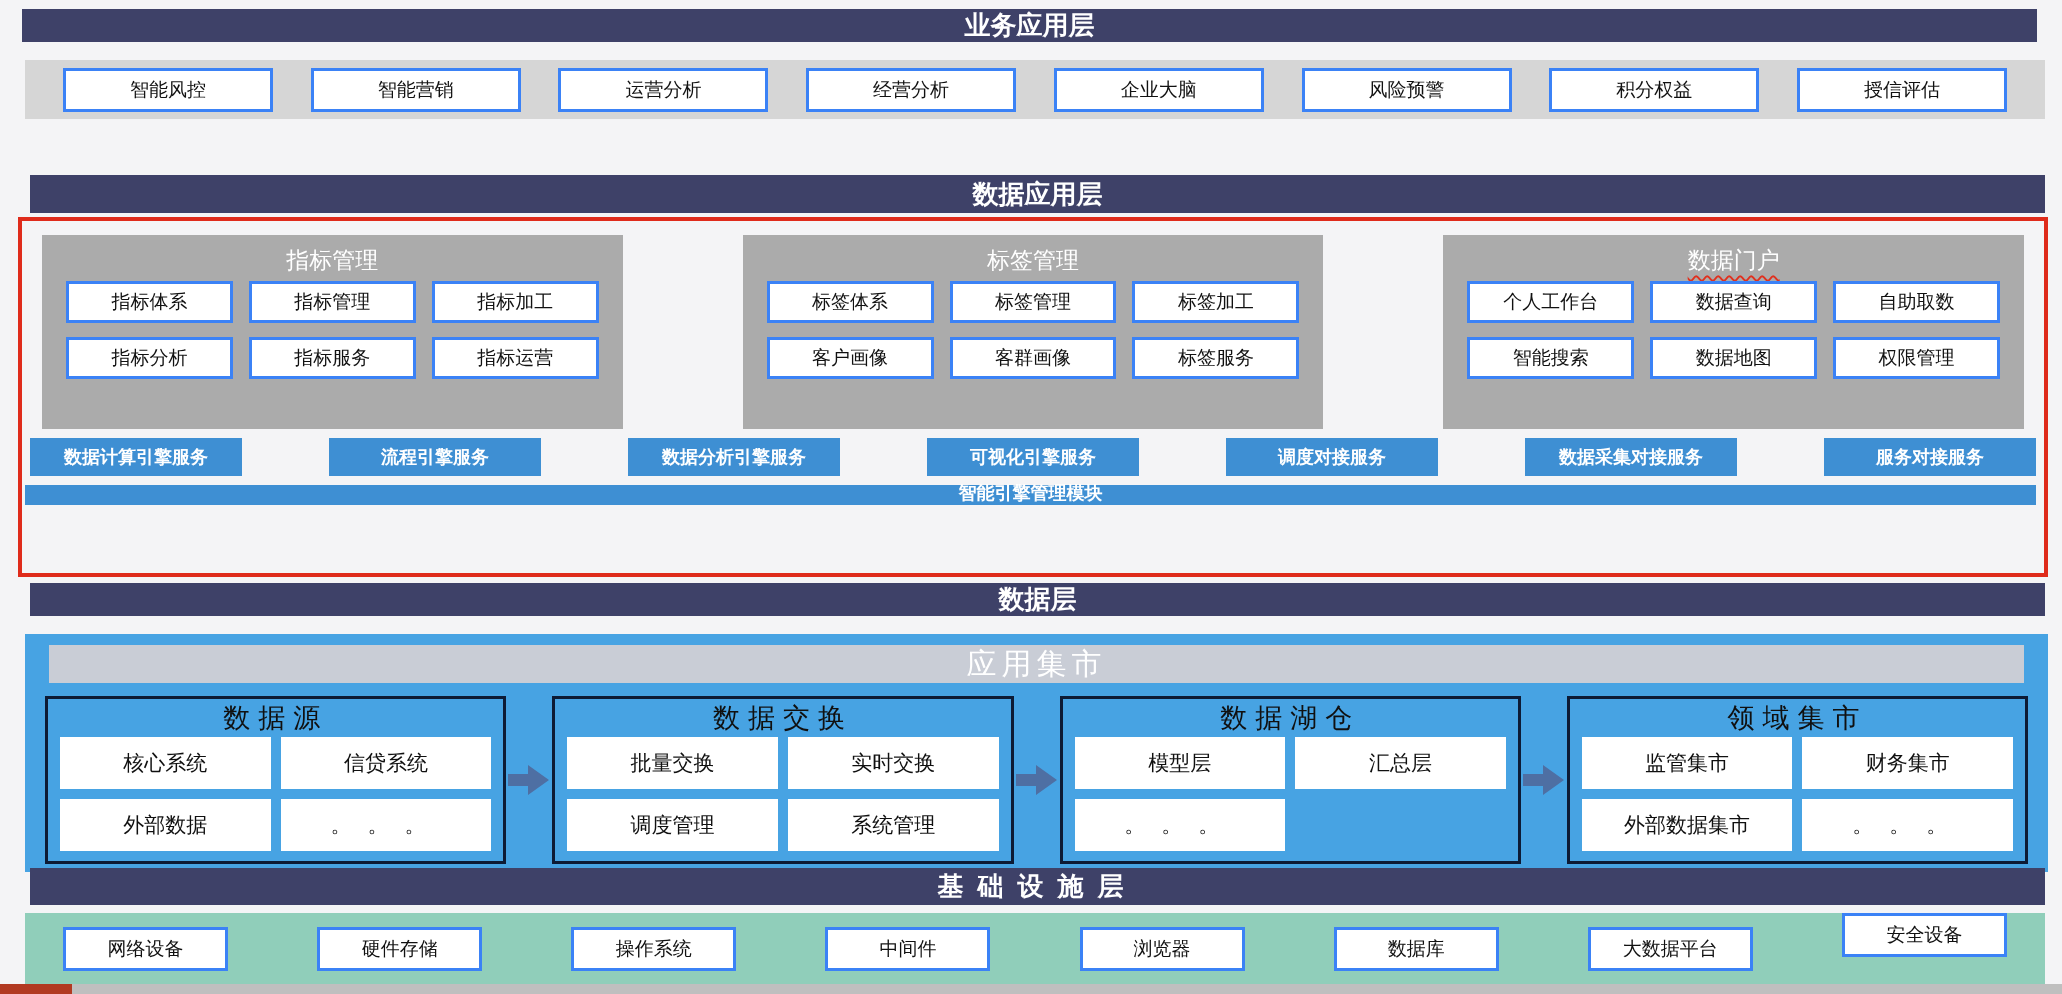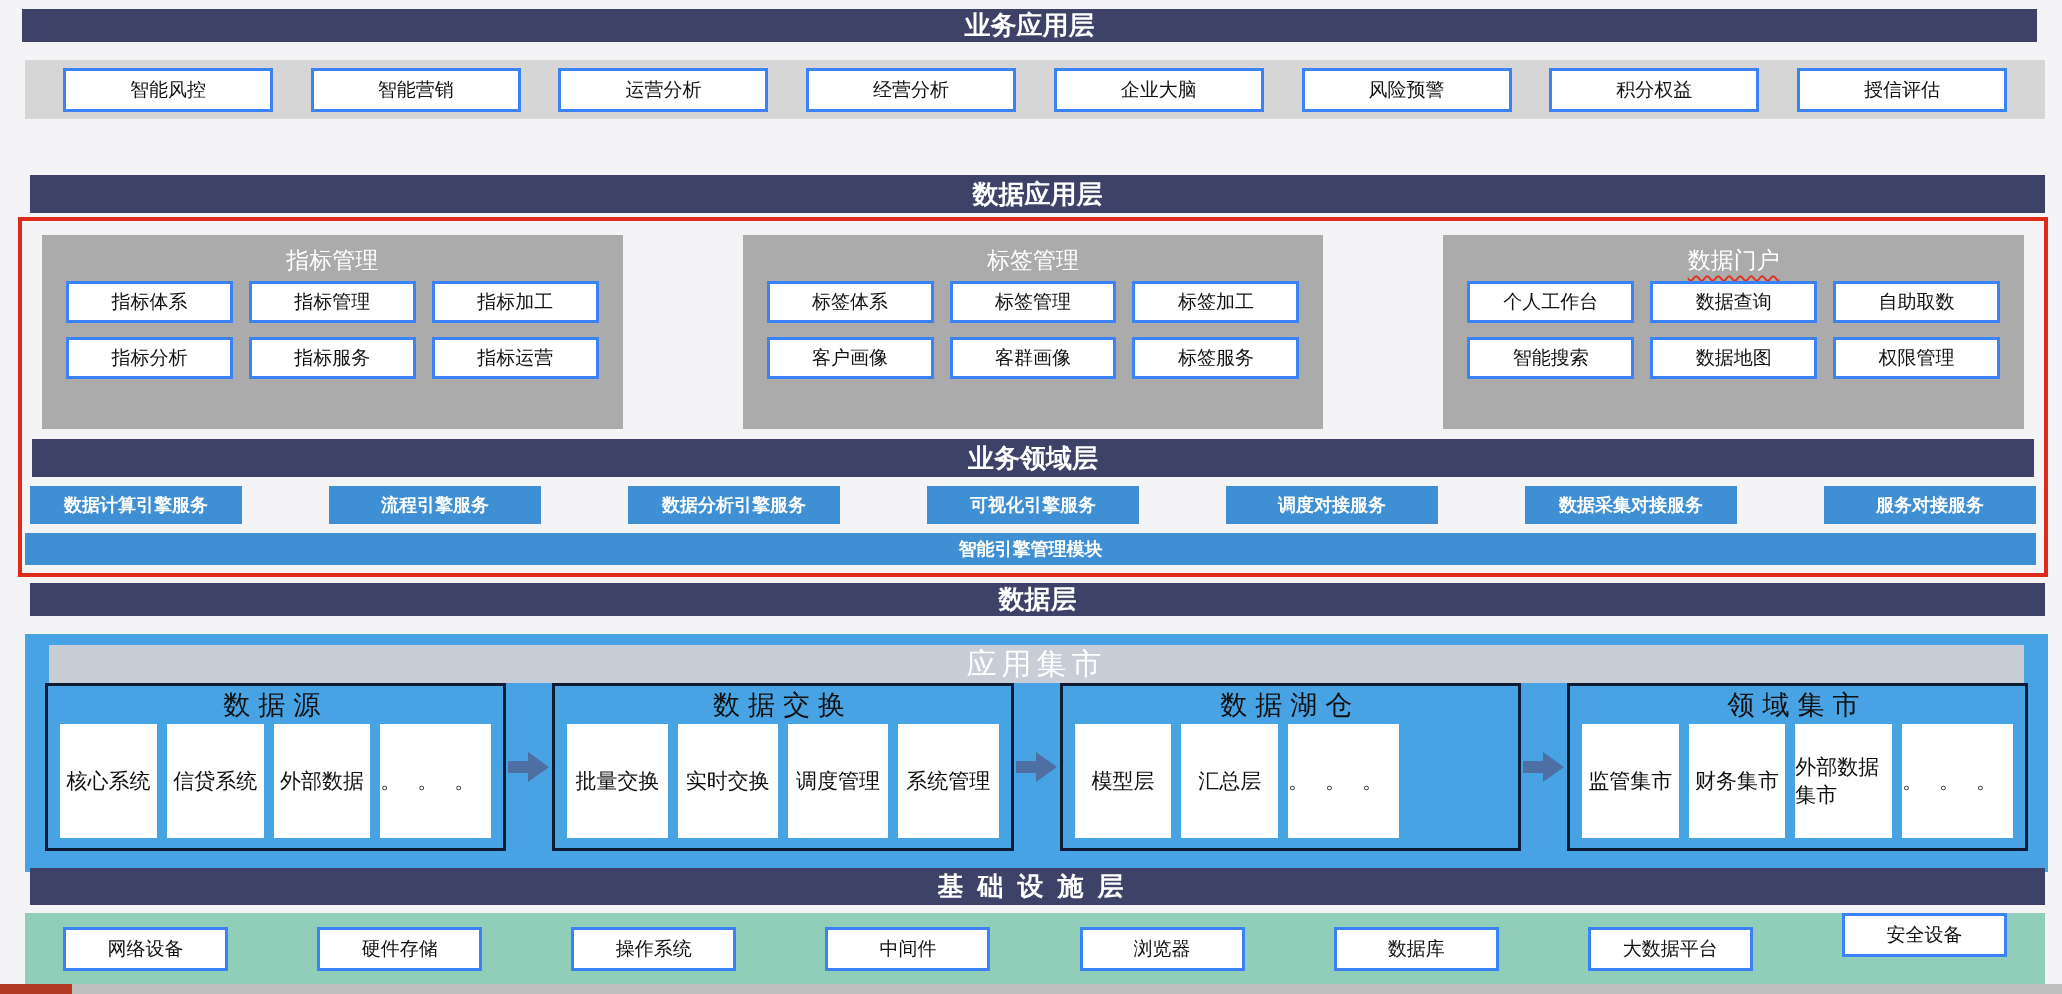--- a/index.html
+++ b/index.html
@@ -61,51 +61,51 @@
   .svc-row{
     display:flex;justify-content:space-between;align-items:center;
     margin:9px 8px 0 8px;height:38px;
   }
   .svc-box{
     width:212px;height:38px;background:#3E8FD3;color:#FFFFFF;
     font-size:18px;font-weight:bold;
     display:flex;align-items:center;justify-content:center;
   }
   .engine-bar{
-    margin:9px 8px 0 3px;height:32px;background:#3E8FD3;color:#FFFFFF;
+    margin:9px 8px 0 3px;height:20px;background:#3E8FD3;color:#FFFFFF;
     font-size:18px;font-weight:bold;
-    display:flex;align-items:center;justify-content:center;
+    display:flex;align-items:flex-end;justify-content:center;
   }
 
   
   .blue-panel{
     background:#47A3E3;box-sizing:border-box;padding:11px 20px 0 20px;
   }
   .mart-bar{
     height:38px;margin:0 4px;background:#C9CDD6;color:#FFFFFF;
     font-size:30px;letter-spacing:5px;
     font-family:"DejaVu Serif", serif;
     display:flex;align-items:center;justify-content:center;
   }
   .sub-row{
-    height:168px;display:flex;align-items:stretch;
+    margin-top:13px;height:168px;display:flex;align-items:stretch;
   }
   .sub-panel{
     flex:1;border:3px solid #0D1B35;background:transparent;
     box-sizing:border-box;padding:0 12px 10px 12px;
     display:flex;flex-direction:column;
   }
   .sub-title{
     color:#101010;font-size:27px;letter-spacing:8px;
     font-family:"DejaVu Serif", serif;
     height:38px;display:flex;align-items:center;justify-content:center;
     flex:0 0 auto;
   }
   .sub-grid{
-    display:grid;grid-template-columns:1fr 1fr 1fr 1fr;
+    display:grid;grid-template-columns:1fr 1fr;
     column-gap:14px;row-gap:13px;flex:1;gap:10px;
   }
   .sub-grid .sbox{
     background:#FFFFFF;display:flex;align-items:center;justify-content:center;
     font-size:21px;color:#101010;
   }
   .dots{letter-spacing:16px;font-size:18px;}
   .arrow-cell{
     width:46px;display:flex;align-items:center;justify-content:center;
     flex:0 0 auto;
@@ -237,23 +237,20 @@
         <div class="wbox">
             <span>数据地图</span>
           </div>
         <div class="wbox">
             <span>权限管理</span>
           </div>
       </div>
     </div>
   </div>
 
-  <div class="layer-header domain-header">
-    <span>业务领域层</span>
-  </div>
 
   <div class="svc-row">
     <div class="svc-box">
         <span>数据计算引擎服务</span>
       </div>
     <div class="svc-box">
         <span>流程引擎服务</span>
       </div>
     <div class="svc-box">
         <span>数据分析引擎服务</span>

